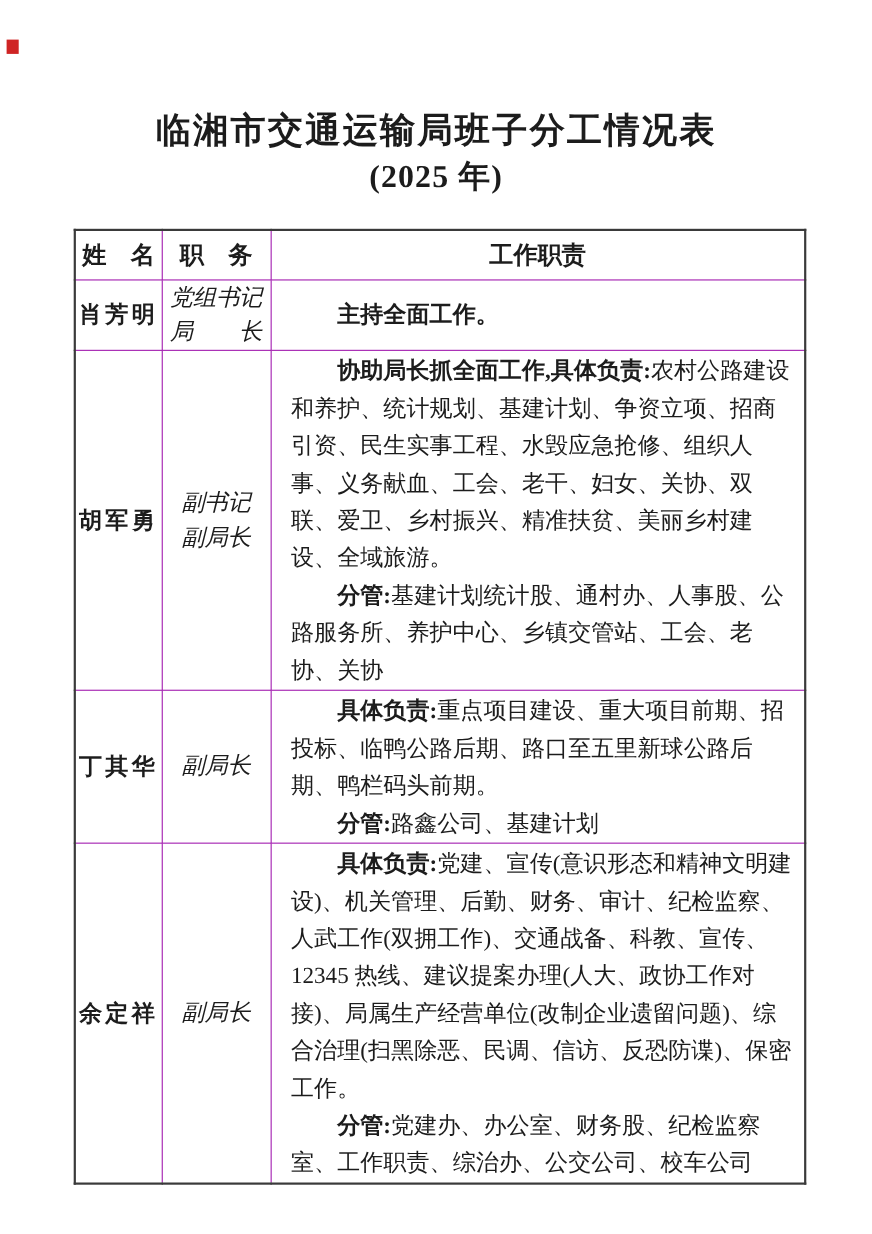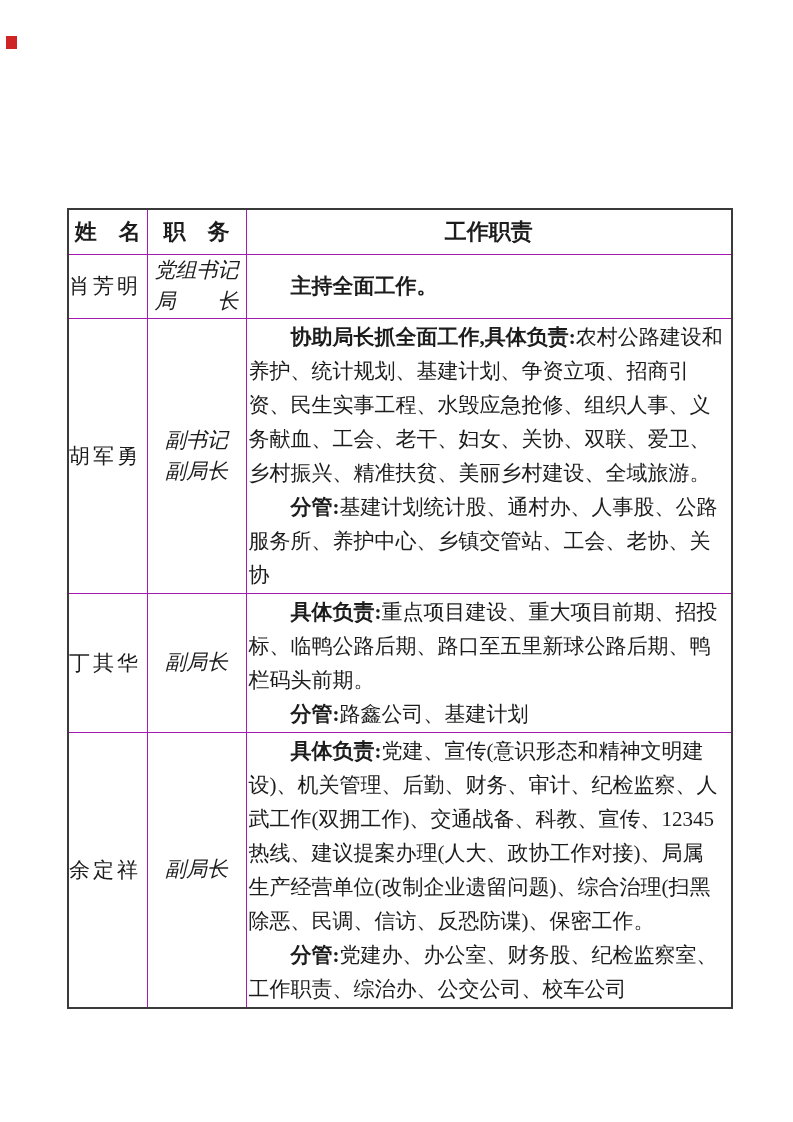--- a/index.html
+++ b/index.html
@@ -48,44 +48,48 @@
   tr.header-row{height:45px;}
   tr.row-1{height:64px;}
   tr.row-2{height:238px;}
   tr.row-3{height:133px;}
   tr.row-4{height:275px;}
   .duty-table th{
     font-weight:bold;font-size:22px;
     text-align:center;
   }
   td.name-cell{
+    text-align:center;
     letter-spacing:3px;
+    font-weight:bold;
   }
   td.pos-cell{
     text-align:center;
     line-height:31px;
     font-style:italic;
   }
   td.duty-cell{
-    padding:1px 8px 1px 2px;
+    padding:1px 8px 1px 18px;
     line-height:34px;
   }
   td.duty-cell p{
     margin:0;
     text-indent:2em;
   }
   td.duty-cell b{font-weight:bold;}
 </style>
 </head>
 <body>
 
 <div class="page">
 
   <div class="red-mark"></div>
 
+  <h1 class="doc-title">临湘市交通运输局班子分工情况表</h1>
+  <div class="doc-subtitle">(2025 年)</div>
 
   <table class="duty-table">
     <colgroup>
         <col class="c1">
         <col class="c2">
         <col class="c3">
       </colgroup>
 
     <tbody>
         <tr class="header-row">

